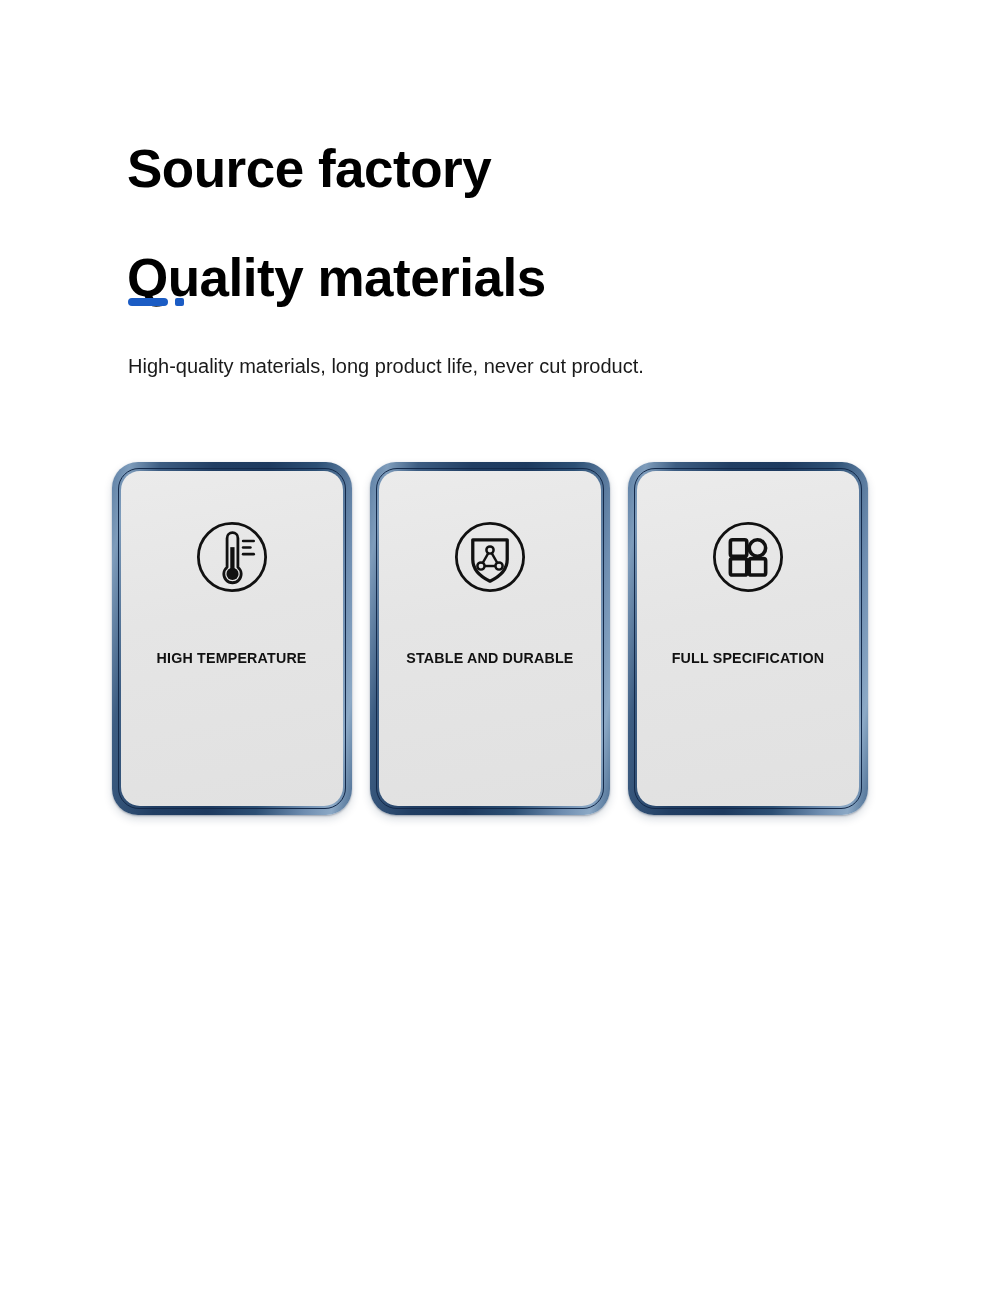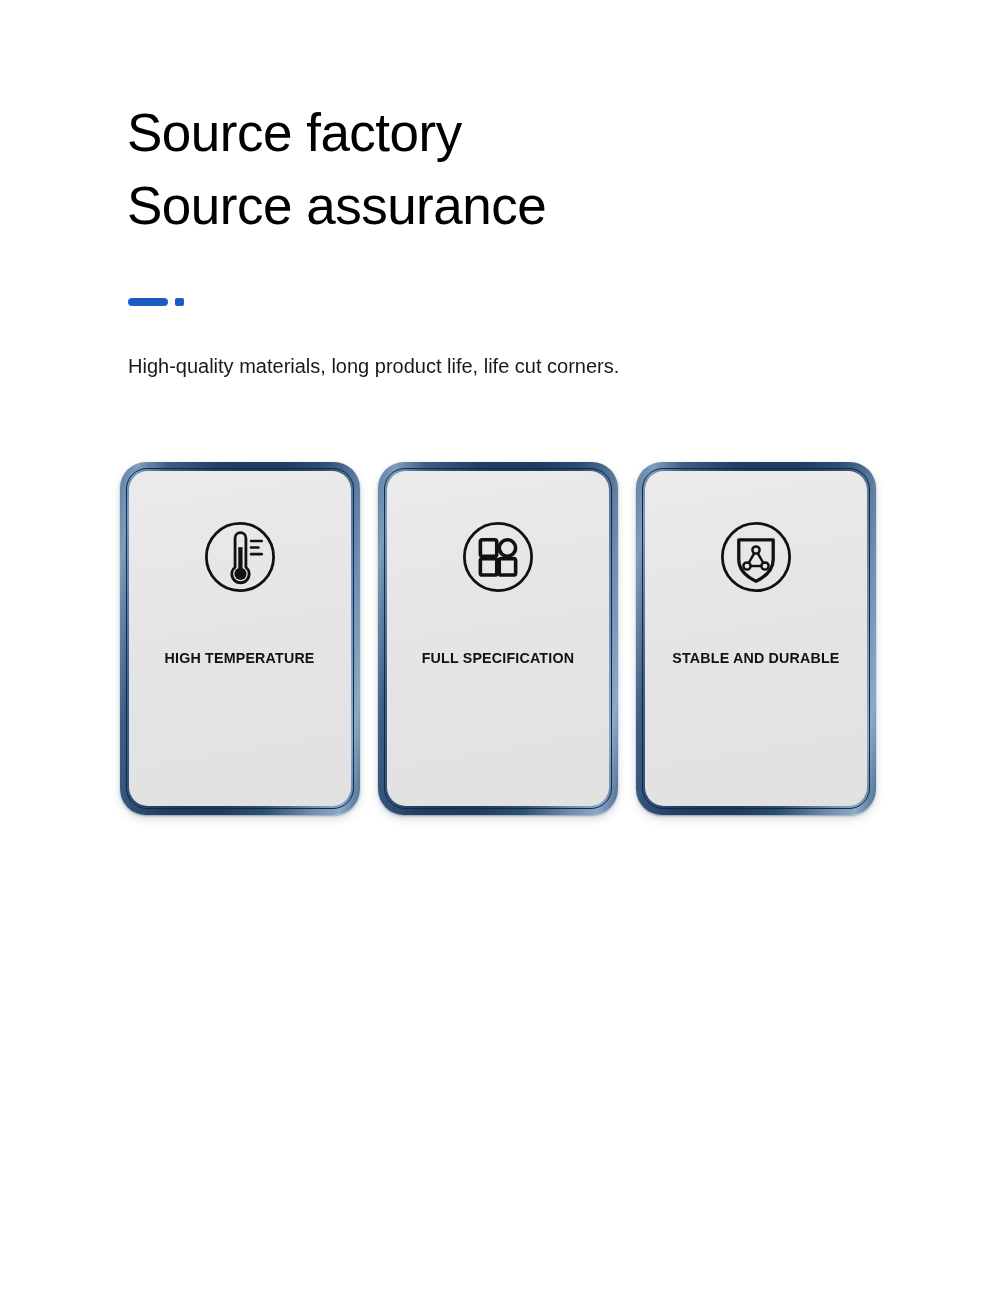--- a/index.html
+++ b/index.html
@@ -27,26 +27,27 @@
   
   .header {
     position: absolute;
     left: 127px;
     top: 96px;
     width: 800px;
   }
 
   .headline {
     font-family: "Liberation Sans", "DejaVu Sans", sans-serif;
-    font-weight: normal;
+    font-weight: bold;
     font-size: 53px;
     line-height: 73px;
     letter-spacing: -0.5px;
     color: #000000;
     white-space: nowrap;
+    margin-top: 36px;
   }
 
   
   .divider {
     position: absolute;
     left: 128px;
     top: 298px;
     display: flex;
     align-items: center;
     gap: 7px;
@@ -71,21 +72,21 @@
     top: 352px;
     font-size: 20px;
     line-height: 28px;
     color: #1a1a1a;
     white-space: nowrap;
   }
 
   
   .card-grid {
     position: absolute;
-    left: 120px;
+    left: 112px;
     top: 462px;
     width: 756px;
     display: grid;
     grid-template-columns: repeat(3, 240px);
     grid-template-rows: repeat(2, 353px);
     column-gap: 18px;
     row-gap: 42px;
   }
 
   
@@ -155,75 +156,75 @@
     transform: scaleX(0.92);
   }
 </style>
 </head>
 <body>
 
 <div class="page">
 
   <div class="header">
     <div class="headline">Source factory</div>
-    <div class="headline">Source assurance</div>
+    <div class="headline">Quality materials</div>
   </div>
 
   <div class="divider">
     <span class="divider-bar"></span>
     <span class="divider-dot"></span>
   </div>
 
-  <div class="subtitle">High-quality materials, long product life, life cut corners.</div>
+  <div class="subtitle">High-quality materials, long product life, never cut product.</div>
 
   <div class="card-grid">
 
     <div class="card">
       <div class="card-inner">
         <svg class="card-icon" viewBox="0 0 100 100">
           <circle cx="50" cy="50" r="41" fill="none" stroke="#111" stroke-width="3.4"></circle>
           <path d="M44 27 a6.6 6.6 0 0 1 13.2 0 V62.5 a10.6 10.6 0 1 1 -13.2 0 Z" fill="none" stroke="#111" stroke-width="3.4" stroke-linejoin="round"></path>
           <circle cx="50.6" cy="70.6" r="7.4" fill="#111"></circle>
           <rect x="47.9" y="38" width="5.2" height="28" fill="#111"></rect>
           <line x1="63.5" y1="30.5" x2="76.5" y2="30.5" stroke="#111" stroke-width="3.1" stroke-linecap="round"></line>
           <line x1="63.5" y1="38.5" x2="72.5" y2="38.5" stroke="#111" stroke-width="3.1" stroke-linecap="round"></line>
           <line x1="63.5" y1="46.5" x2="76.5" y2="46.5" stroke="#111" stroke-width="3.1" stroke-linecap="round"></line>
         </svg>
         <div class="card-label">HIGH TEMPERATURE</div>
       </div>
     </div>
 
 
 
-
-    <div class="card">
-      <div class="card-inner">
-        <svg class="card-icon" viewBox="0 0 100 100">
-          <circle cx="50" cy="50" r="41" fill="none" stroke="#111" stroke-width="3.4"></circle>
-          <rect x="28.5" y="29" width="20" height="20" rx="2.6" fill="none" stroke="#111" stroke-width="4.4"></rect>
-          <circle cx="61.5" cy="39" r="10" fill="none" stroke="#111" stroke-width="4.4"></circle>
-          <rect x="28.5" y="52" width="20" height="20" rx="2.6" fill="none" stroke="#111" stroke-width="4.4"></rect>
-          <rect x="51.5" y="52" width="20" height="20" rx="2.6" fill="none" stroke="#111" stroke-width="4.4"></rect>
-        </svg>
-        <div class="card-label">FULL SPECIFICATION</div>
-      </div>
-    </div>
 
     <div class="card">
       <div class="card-inner">
         <svg class="card-icon" viewBox="0 0 100 100">
           <circle cx="50" cy="50" r="41" fill="none" stroke="#111" stroke-width="3.4"></circle>
           <path d="M29 29 H71 V53 C71 66 61.5 74 50 79.5 C38.5 74 29 66 29 53 Z" fill="none" stroke="#111" stroke-width="4" stroke-linejoin="round"></path>
           <g stroke="#111" stroke-width="3" fill="none">
             <line x1="50" y1="41.5" x2="39" y2="61"></line>
             <line x1="50" y1="41.5" x2="61" y2="61"></line>
             <line x1="39" y1="61" x2="61" y2="61"></line>
           </g>
           <circle cx="50" cy="41.5" r="4.4" fill="#e5e5e5" stroke="#111" stroke-width="3"></circle>
           <circle cx="39" cy="61" r="4.4" fill="#e5e5e5" stroke="#111" stroke-width="3"></circle>
           <circle cx="61" cy="61" r="4.4" fill="#e5e5e5" stroke="#111" stroke-width="3"></circle>
         </svg>
         <div class="card-label">STABLE AND DURABLE</div>
       </div>
     </div>
 
+    <div class="card">
+      <div class="card-inner">
+        <svg class="card-icon" viewBox="0 0 100 100">
+          <circle cx="50" cy="50" r="41" fill="none" stroke="#111" stroke-width="3.4"></circle>
+          <rect x="28.5" y="29" width="20" height="20" rx="2.6" fill="none" stroke="#111" stroke-width="4.4"></rect>
+          <circle cx="61.5" cy="39" r="10" fill="none" stroke="#111" stroke-width="4.4"></circle>
+          <rect x="28.5" y="52" width="20" height="20" rx="2.6" fill="none" stroke="#111" stroke-width="4.4"></rect>
+          <rect x="51.5" y="52" width="20" height="20" rx="2.6" fill="none" stroke="#111" stroke-width="4.4"></rect>
+        </svg>
+        <div class="card-label">FULL SPECIFICATION</div>
+      </div>
+    </div>
+
   </div>
 </div>
 
 </body></html>

